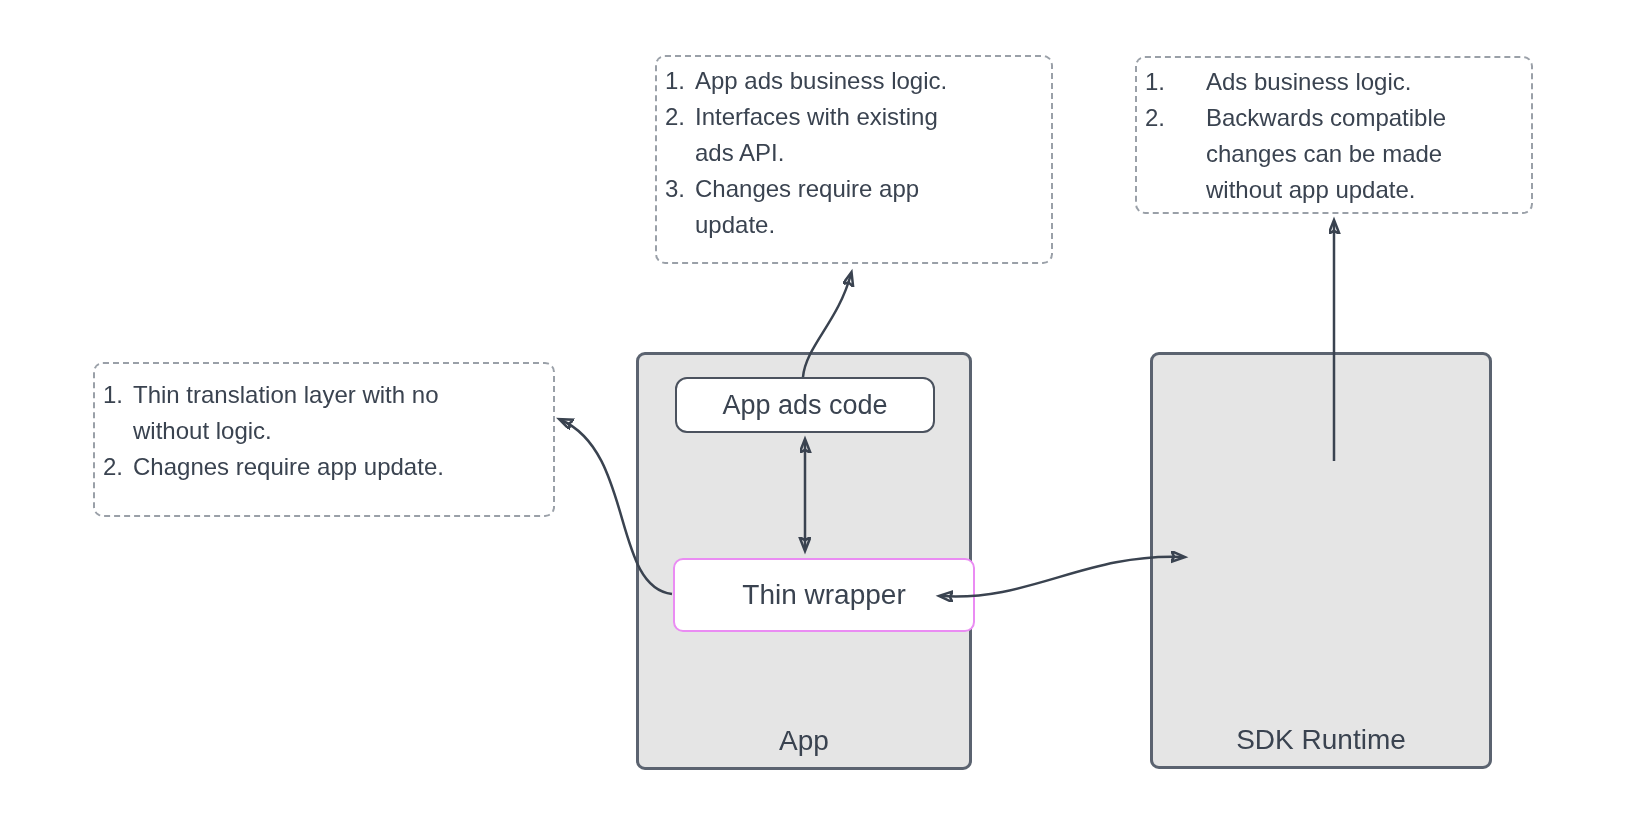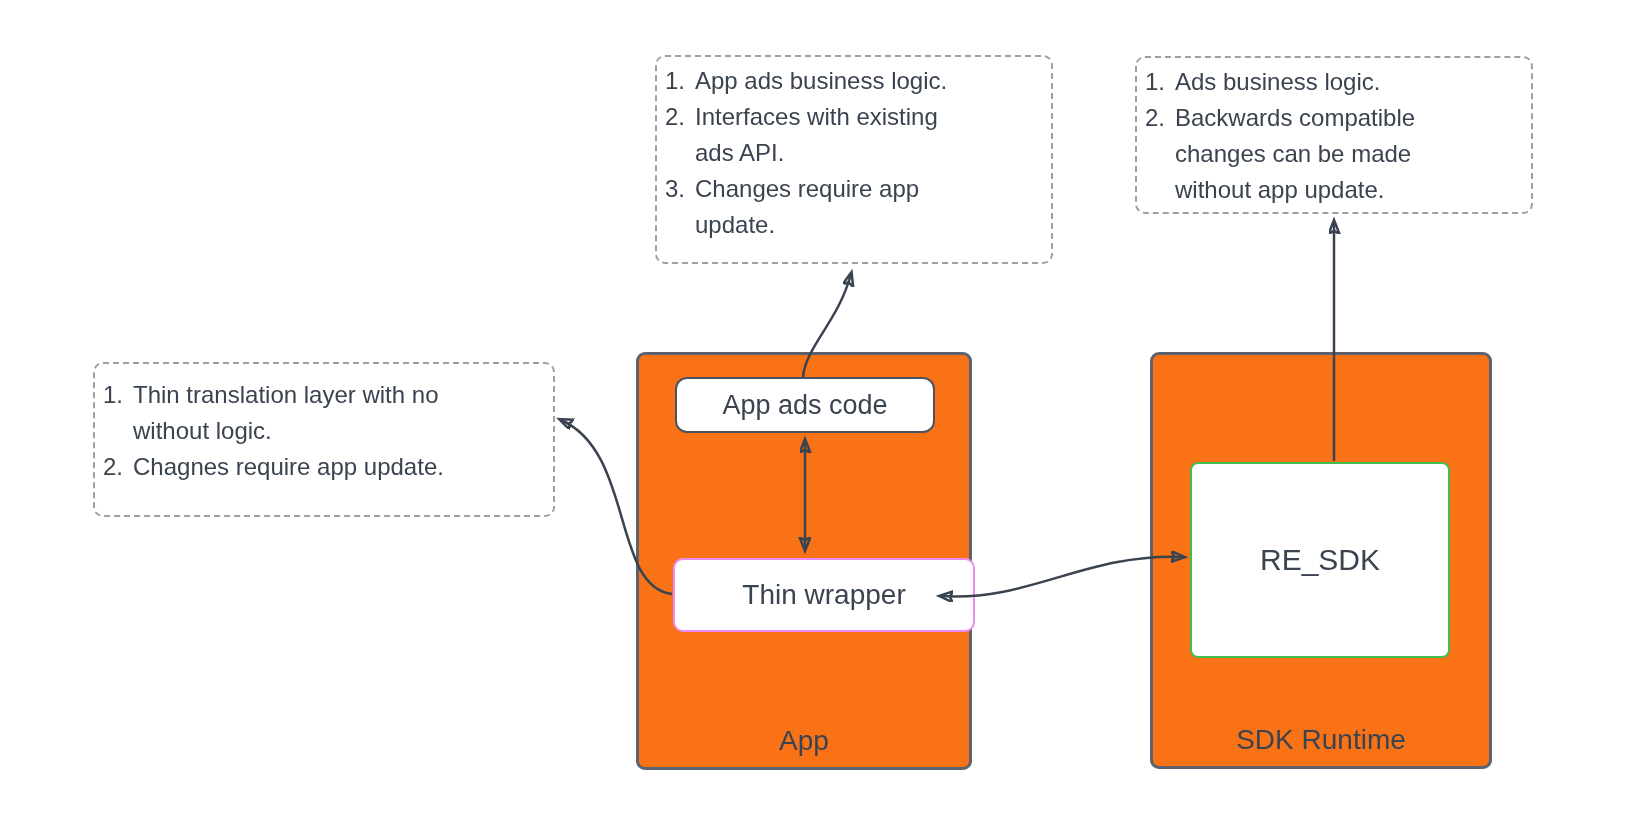--- a/index.html
+++ b/index.html
@@ -14,28 +14,28 @@
     position:absolute;border:2px dashed #9aa0a8;border-radius:10px;
     box-sizing:border-box;background:#ffffff;
     font-size:24px;line-height:36px;padding:6px 8px;
   }
   .note-item{display:flex;align-items:flex-start;}
   .note-num{flex:0 0 30px;}
   .note-txt{display:block;}
   #note-top-center{left:655px;top:55px;width:398px;height:209px;}
   #note-top-center .note-txt{max-width:278px;}
   #note-top-right{left:1135px;top:56px;width:398px;height:158px;}
-  #note-top-right .note-txt{max-width:278px;}
+  #note-top-right .note-txt{max-width:278px;margin-left:31px;}
   #note-left{left:93px;top:362px;width:462px;height:155px;padding-top:13px;}
   #note-left .note-txt{max-width:382px;}
 
   
   .container-box{
     position:absolute;border:3px solid #5b6370;border-radius:9px;
-    box-sizing:border-box;background:#f97316;
+    box-sizing:border-box;background:#e5e5e5;
   }
   #container-app{left:636px;top:352px;width:336px;height:418px;}
   #container-sdk{left:1150px;top:352px;width:342px;height:417px;}
   .container-label{
     position:absolute;left:0;right:0;bottom:10px;text-align:center;
     font-size:28px;color:#3a4350;
   }
 
   
   .node{
@@ -108,23 +108,20 @@
   <div class="container-box" id="container-sdk">
     <div class="container-label">SDK Runtime</div>
   </div>
 
   <div class="node" id="node-app-ads-code">
     <span>App ads code</span>
   </div>
   <div class="node" id="node-thin-wrapper">
     <span>Thin wrapper</span>
   </div>
-  <div class="node" id="node-re-sdk">
-    <span>RE_SDK</span>
-  </div>
 
   <svg class="arrows" viewBox="0 0 1629 831">
     <defs>
       <marker id="ah" markerUnits="userSpaceOnUse" markerWidth="18" markerHeight="14" refX="12" refY="5.5" orient="auto-start-reverse">
         <path d="M0,0 L14,5.5 L0,11 L3.2,5.5 Z" fill="#3a4350" stroke="none"></path>
       </marker>
     </defs>
     <path d="M 803 377 C 806 346 838 322 851 274" marker-end="url(#ah)"></path>
     <path d="M 805 549 L 805 441" marker-start="url(#ah)" marker-end="url(#ah)"></path>
     <path d="M 672 594 C 612 587 634 452 561 420" marker-end="url(#ah)"></path>

